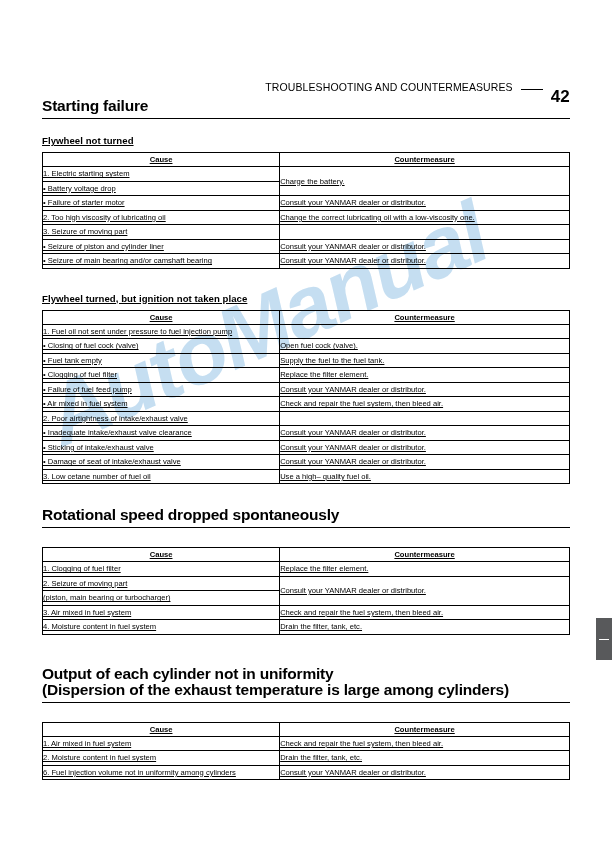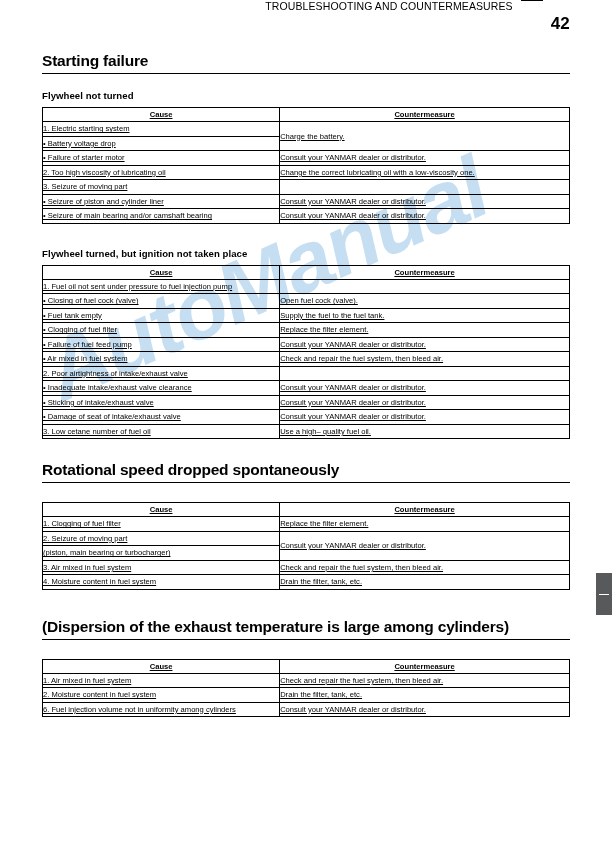--- a/index.html
+++ b/index.html
@@ -21,23 +21,25 @@
     height: 865px;
     box-sizing: border-box;
     padding: 0 42px;
   }
 
   
   .header {
     position: relative;
     height: 52px;
     display: flex;
+    align-items: flex-end;
     justify-content: flex-end;
     padding-bottom: 4px;
     box-sizing: border-box;
+    margin-top: 45px;
   }
   .header-title {
     font-size: 10.5px;
     letter-spacing: 0.1px;
     color: #000;
     white-space: nowrap;
   }
   .header-dash {
     display: inline-block;
     width: 22px;
@@ -69,20 +71,21 @@
     border: 0;
     border-top: 1.6px solid #000;
     margin: 3px 0 0 0;
     width: 100%;
   }
   .sub-title {
     font-size: 9.6px;
     font-weight: bold;
     margin: 0;
     letter-spacing: 0.05px;
+    text-decoration: underline;
   }
 
   
   table.tbl {
     border-collapse: collapse;
     width: 100%;
     table-layout: fixed;
     font-size: 7.6px;
   }
   table.tbl th, table.tbl td {
@@ -318,20 +321,21 @@
           </tr>
           <tr>
             <td class="cause">4. Moisture content in fuel system</td>
             <td class="cm">Drain the filter, tank, etc.</td>
           </tr>
         </tbody>
       </table>
     </div>
 
     <div class="blk" style="margin-top:30px">
+      <h1 class="section-title">Output of each cylinder not in uniformity</h1>
       <h1 class="section-title sub2">(Dispersion of the exhaust temperature is large among cylinders)</h1>
       <hr class="title-rule">
       <div style="height:19px"></div>
 
       <table class="tbl">
         <colgroup>
             <col class="col-cause">
             <col class="col-cm">
           </colgroup>
         <thead>

